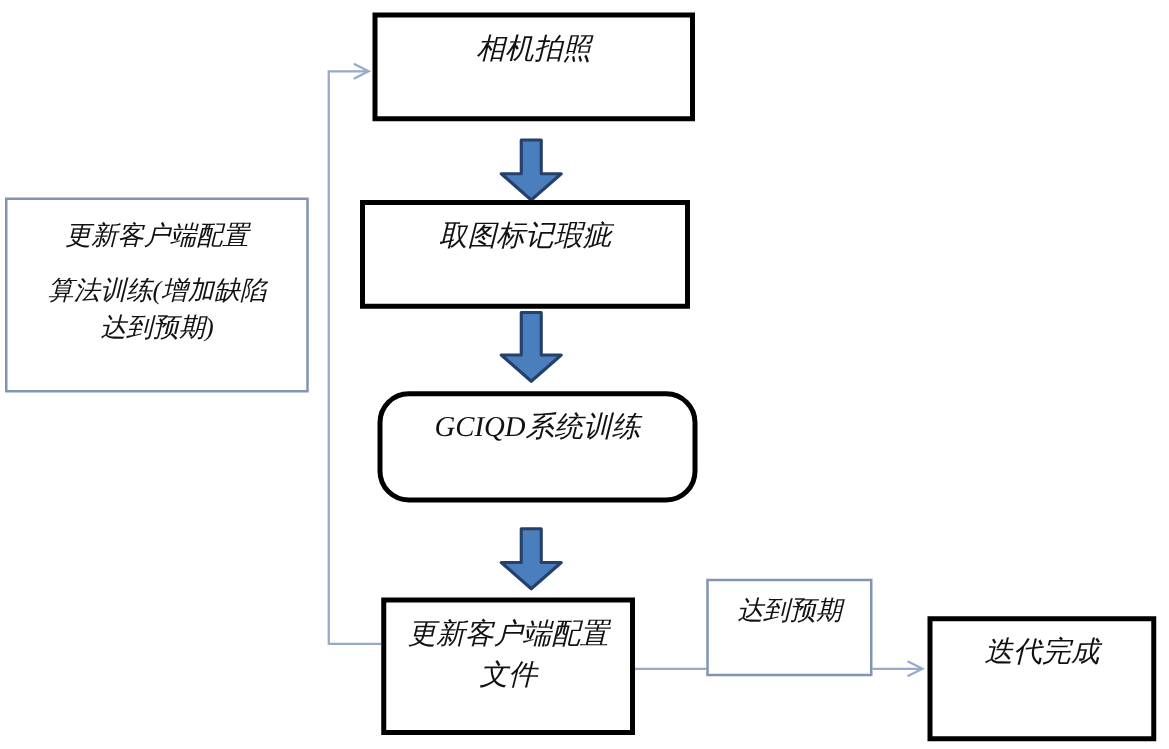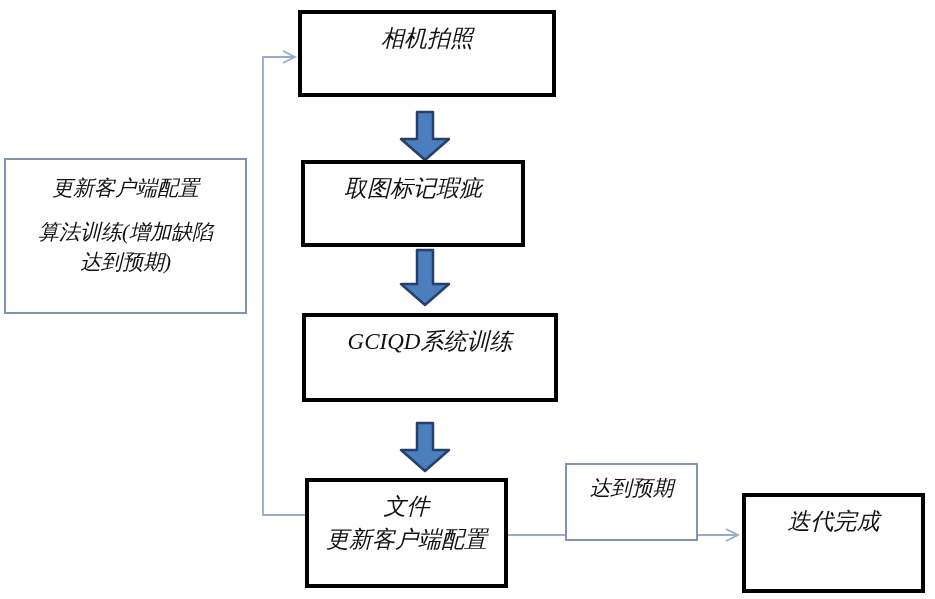--- a/index.html
+++ b/index.html
@@ -37,22 +37,22 @@
   .side-note {
     left: 4px; top: 158px;
     width: 243px; height: 156px;
     padding-top: 13px;
     line-height: 30px;
     font-size: 21px;
   }
   .side-note .gap { margin-top: 14px; }
 
   .step-camera { left: 298px; top: 10px;  width: 258px; height: 87px;  padding-top: 9px; }
-  .step-mark   { left: 301px; top: 160px; width: 224px; height: 87px;  padding-top: 9px; }
-  .step-train  { left: 302px; top: 313px; width: 256px; height: 89px;  padding-top: 9px; }
+  .step-mark   { left: 288px; top: 160px; width: 264px; height: 87px;  padding-top: 9px; }
+  .step-train  { left: 302px; top: 313px; width: 256px; height: 89px;  padding-top: 9px; border-radius: 25px; }
   .step-update { left: 305px; top: 478px; width: 203px; height: 110px; padding-top: 8px; line-height: 33px; }
   .step-update span { display: block; }
 
   .expect-box { left: 565px; top: 463px; width: 133px; height: 78px; padding-top: 9px; }
   .done-box   { left: 742px; top: 493px; width: 183px; height: 100px; padding-top: 9px; }
 
   .conn { fill: none; stroke: var(--connector, #97aac8); stroke-width: 1.8; }
   .block-arrow {
     fill: var(--arrow-fill, #4a7ebc);
     stroke: var(--arrow-stroke, #24406b);
@@ -90,22 +90,22 @@
 
   <div class="box thick step-mark">
     <span>取图标记瑕疵</span>
   </div>
 
   <div class="box thick step-train">
     <span>GCIQD系统训练</span>
   </div>
 
   <div class="box thick step-update">
+    <span>更新客户端配置</span>
     <span>文件</span>
-    <span>更新客户端配置</span>
   </div>
 
   <div class="box thin expect-box">
     <span>达到预期</span>
   </div>
 
   <div class="box thick done-box">
     <span>迭代完成</span>
   </div>
 

